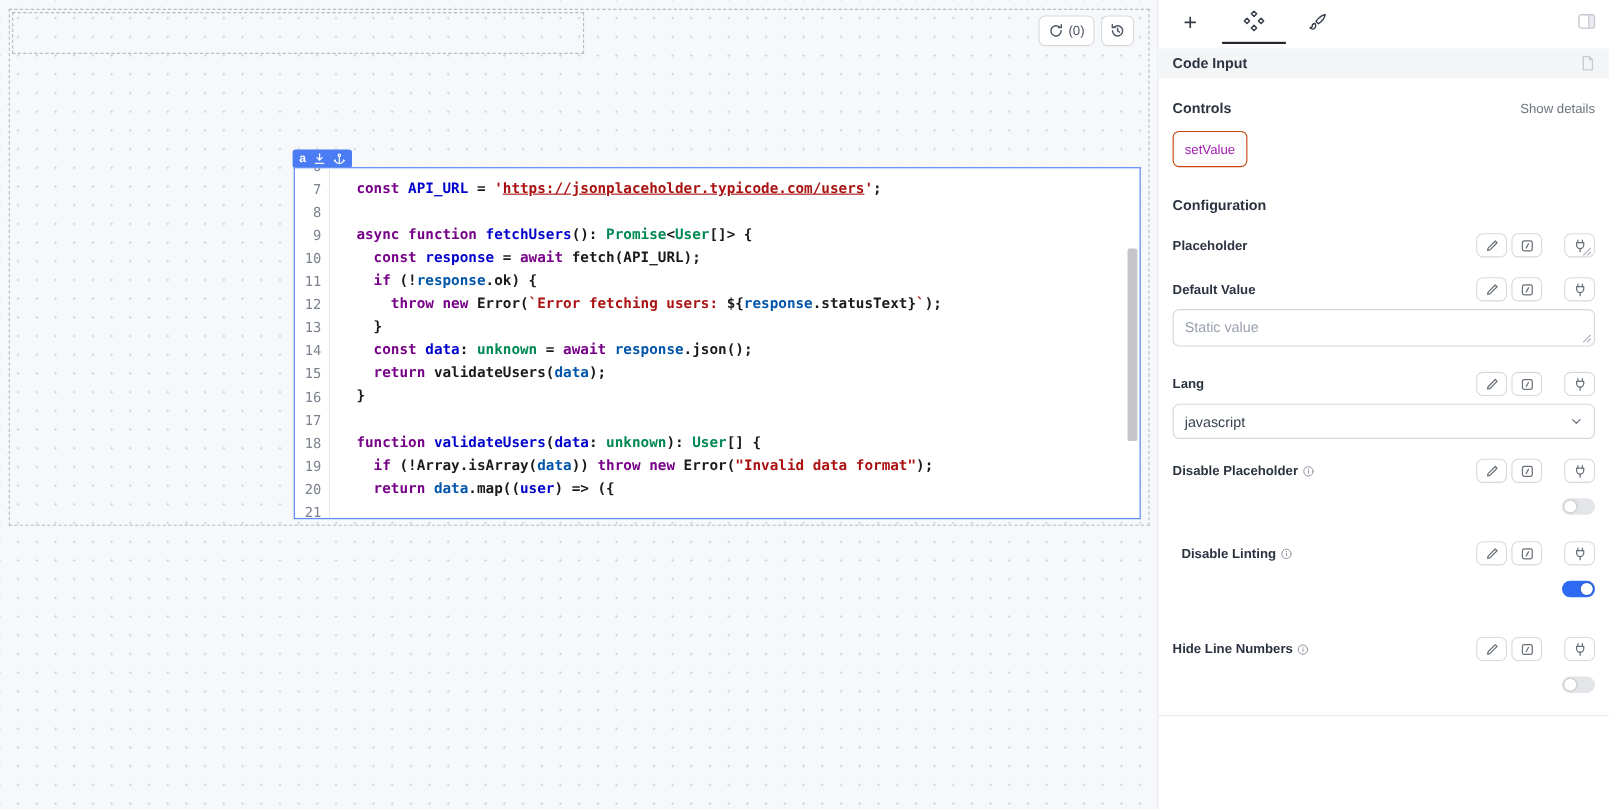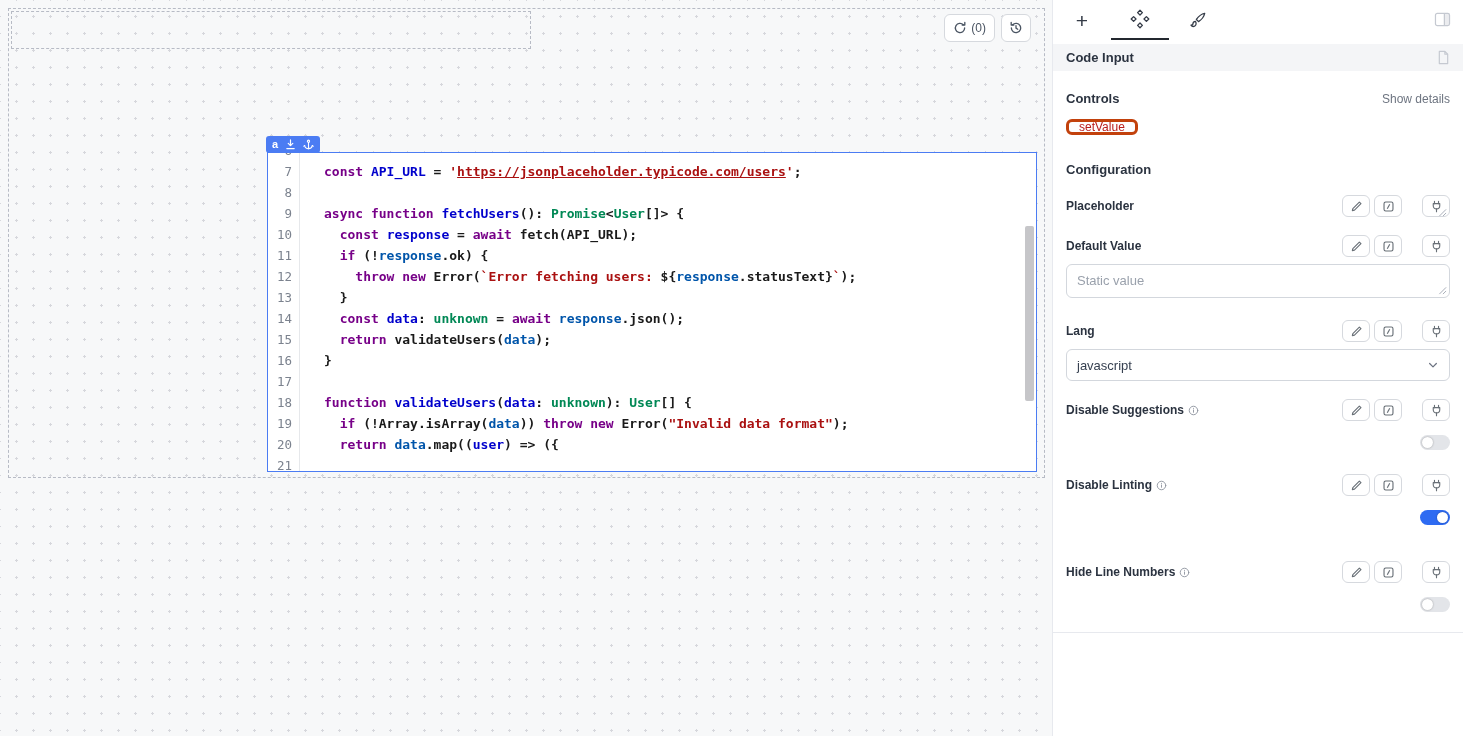--- a/index.html
+++ b/index.html
@@ -67,22 +67,22 @@
     justify-content:space-between; padding:0 13px;
   }
   .header-title { font-size:13px; font-weight:bold; color:#2b3340; }
   .doc-icon { color:#c5c9d1; display:flex; }
 
   .panel-content { padding:0 13px; }
   .controls-row { margin-top:20px; display:flex; justify-content:space-between; align-items:center; }
   .section-title { font-size:13px; font-weight:bold; color:#2b3340; }
   .show-details { font-size:12px; color:#6d7480; cursor:pointer; }
   .chip {
-    margin-top:13px; display:inline-flex; align-items:center; height:16px; padding:0 10px;
-    border:3px solid #c2410c; border-radius:6px; background:#fdfdfe; font-size:12px; color:#b91c1c; cursor:pointer;
+    margin-top:13px; display:inline-flex; align-items:center; height:33px; padding:0 10px;
+    border:1px solid #c2410c; border-radius:6px; background:#fdfdfe; font-size:12px; color:#a21caf; cursor:pointer;
   }
   .config-title { margin-top:27px; }
 
   .field-head { margin-top:18px; display:flex; justify-content:space-between; align-items:center; min-height:22px;gap:30px; }
   .field-label { font-size:12px; font-weight:bold; color:#2b3340; display:inline-flex; align-items:center; gap:4px; }
   .info { color:#8b919c; display:inline-flex; }
   .field-actions { display:flex; align-items:center; gap:4px; }
   .mini-btn {
     width:28px; height:22px; border:1px solid #d6d9de; border-radius:6px; background:#fff;
     display:flex; align-items:center; justify-content:center; color:#697077; cursor:pointer;
@@ -326,21 +326,21 @@
       <span class="select-value">javascript</span>
       <span class="select-chevron">
         <svg width="12" height="12" viewBox="0 0 16 16" fill="none" stroke="currentColor" stroke-width="1.6" stroke-linecap="round" stroke-linejoin="round">
             <path d="M3.5 6l4.5 4.5L12.5 6"></path>
           </svg>
       </span>
     </div>
 
     <div class="field-head">
       <span class="field-label">
-        <span>Disable Suggestions</span>
+        <span>Disable Placeholder</span>
         <span class="info">
             <svg width="11" height="11" viewBox="0 0 16 16" fill="none" stroke="currentColor" stroke-width="1.3" stroke-linecap="round">
               <circle cx="8" cy="8" r="6.2"></circle>
               <path d="M8 7.2v3.4M8 4.8v.2"></path>
             </svg>
           </span>
       </span>
       <span class="field-actions">
         <span class="mini-btn">
             <svg width="13" height="13" viewBox="0 0 16 16" fill="none" stroke="currentColor" stroke-width="1.4" stroke-linejoin="round">
@@ -361,21 +361,21 @@
             </svg>
           </span>
       </span>
     </div>
     <div class="toggle-row">
       <div class="toggle">
           <div class="knob"></div>
         </div>
     </div>
 
-    <div class="field-head" style="margin-top:24px;">
+    <div class="field-head" style="margin-top:24px;margin-left:8px;">
       <span class="field-label">
         <span>Disable Linting</span>
         <span class="info">
             <svg width="11" height="11" viewBox="0 0 16 16" fill="none" stroke="currentColor" stroke-width="1.3" stroke-linecap="round">
               <circle cx="8" cy="8" r="6.2"></circle>
               <path d="M8 7.2v3.4M8 4.8v.2"></path>
             </svg>
           </span>
       </span>
       <span class="field-actions">

